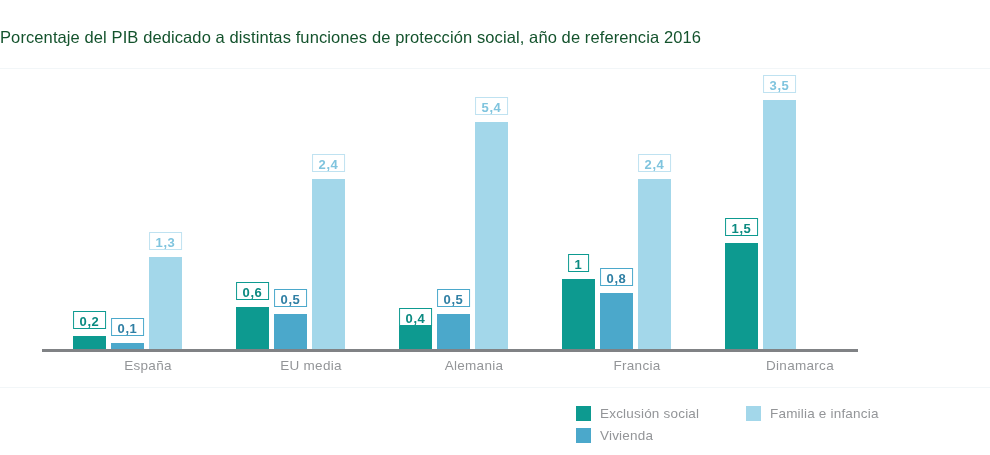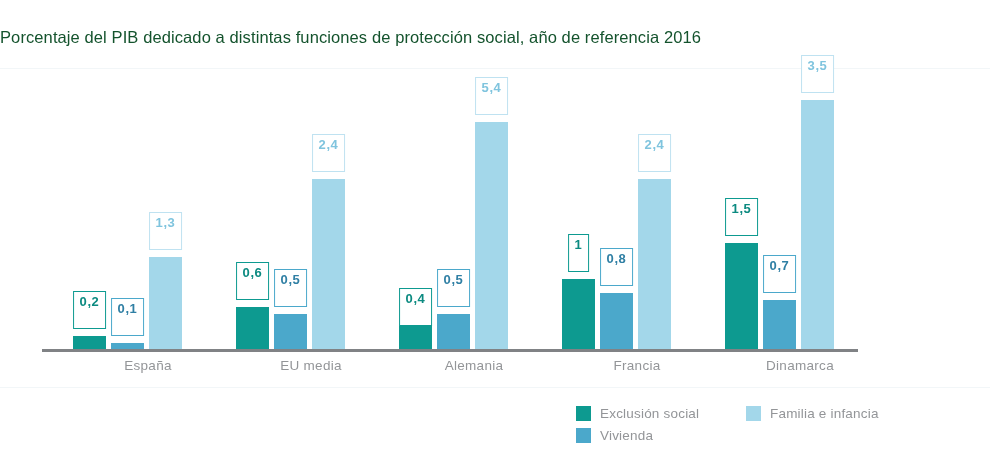--- a/index.html
+++ b/index.html
@@ -98,21 +98,21 @@
   .value-box {
     position: absolute;
     left: 50%;
     transform: translateX(-50%);
     background: #ffffff;
     border: 1px solid #0d9a90;
     color: #0b8a80;
     font-size: 13px;
     font-weight: bold;
     line-height: 1;
-    padding: 3px 6px 20px 6px;
+    padding: 3px 6px 0 6px;
     letter-spacing: 0.6px;
     white-space: nowrap;
   }
   .value-box.s0 { border-color: #0d9a90; color: #0b8a80; }
   .value-box.s1 { border-color: #4ba8cb; color: #2f7fa4; }
   .value-box.s2 { border-color: #bfe2f1; color: #7fc4de; }
 
   
   .cat-label {
     position: absolute;
@@ -227,24 +227,20 @@
         </div>
       </div>
     </div>
     <div class="group" style="left: 683px;">
       <div class="bars">
         <div class="bar-wrap">
           <div class="value-box s0" style="bottom: 114.089px;">1,5</div>
           <div class="bar s0" style="height: 107.089px;"></div>
         </div>
         <div class="bar-wrap">
-          <div class="value-box s1" style="bottom: 56.9747px;">0,7</div>
-          <div class="bar s1" style="height: 49.9747px;"></div>
-        </div>
-        <div class="bar-wrap">
           <div class="value-box s2" style="bottom: 256.873px;">3,5</div>
           <div class="bar s2" style="height: 249.873px;"></div>
         </div>
       </div>
     </div>
   </div>
 
 <div class="baseline"></div>
 
 <div id="cat-host">

